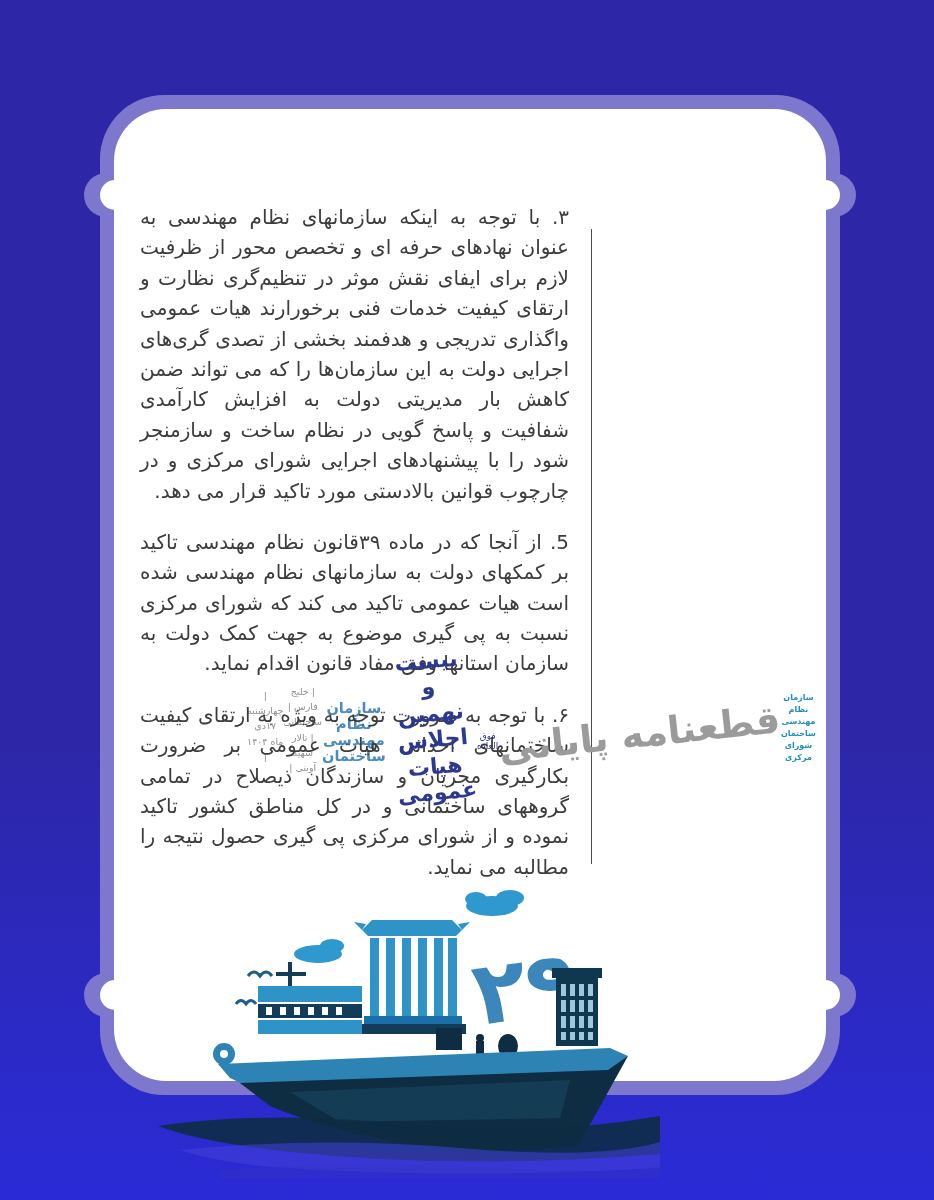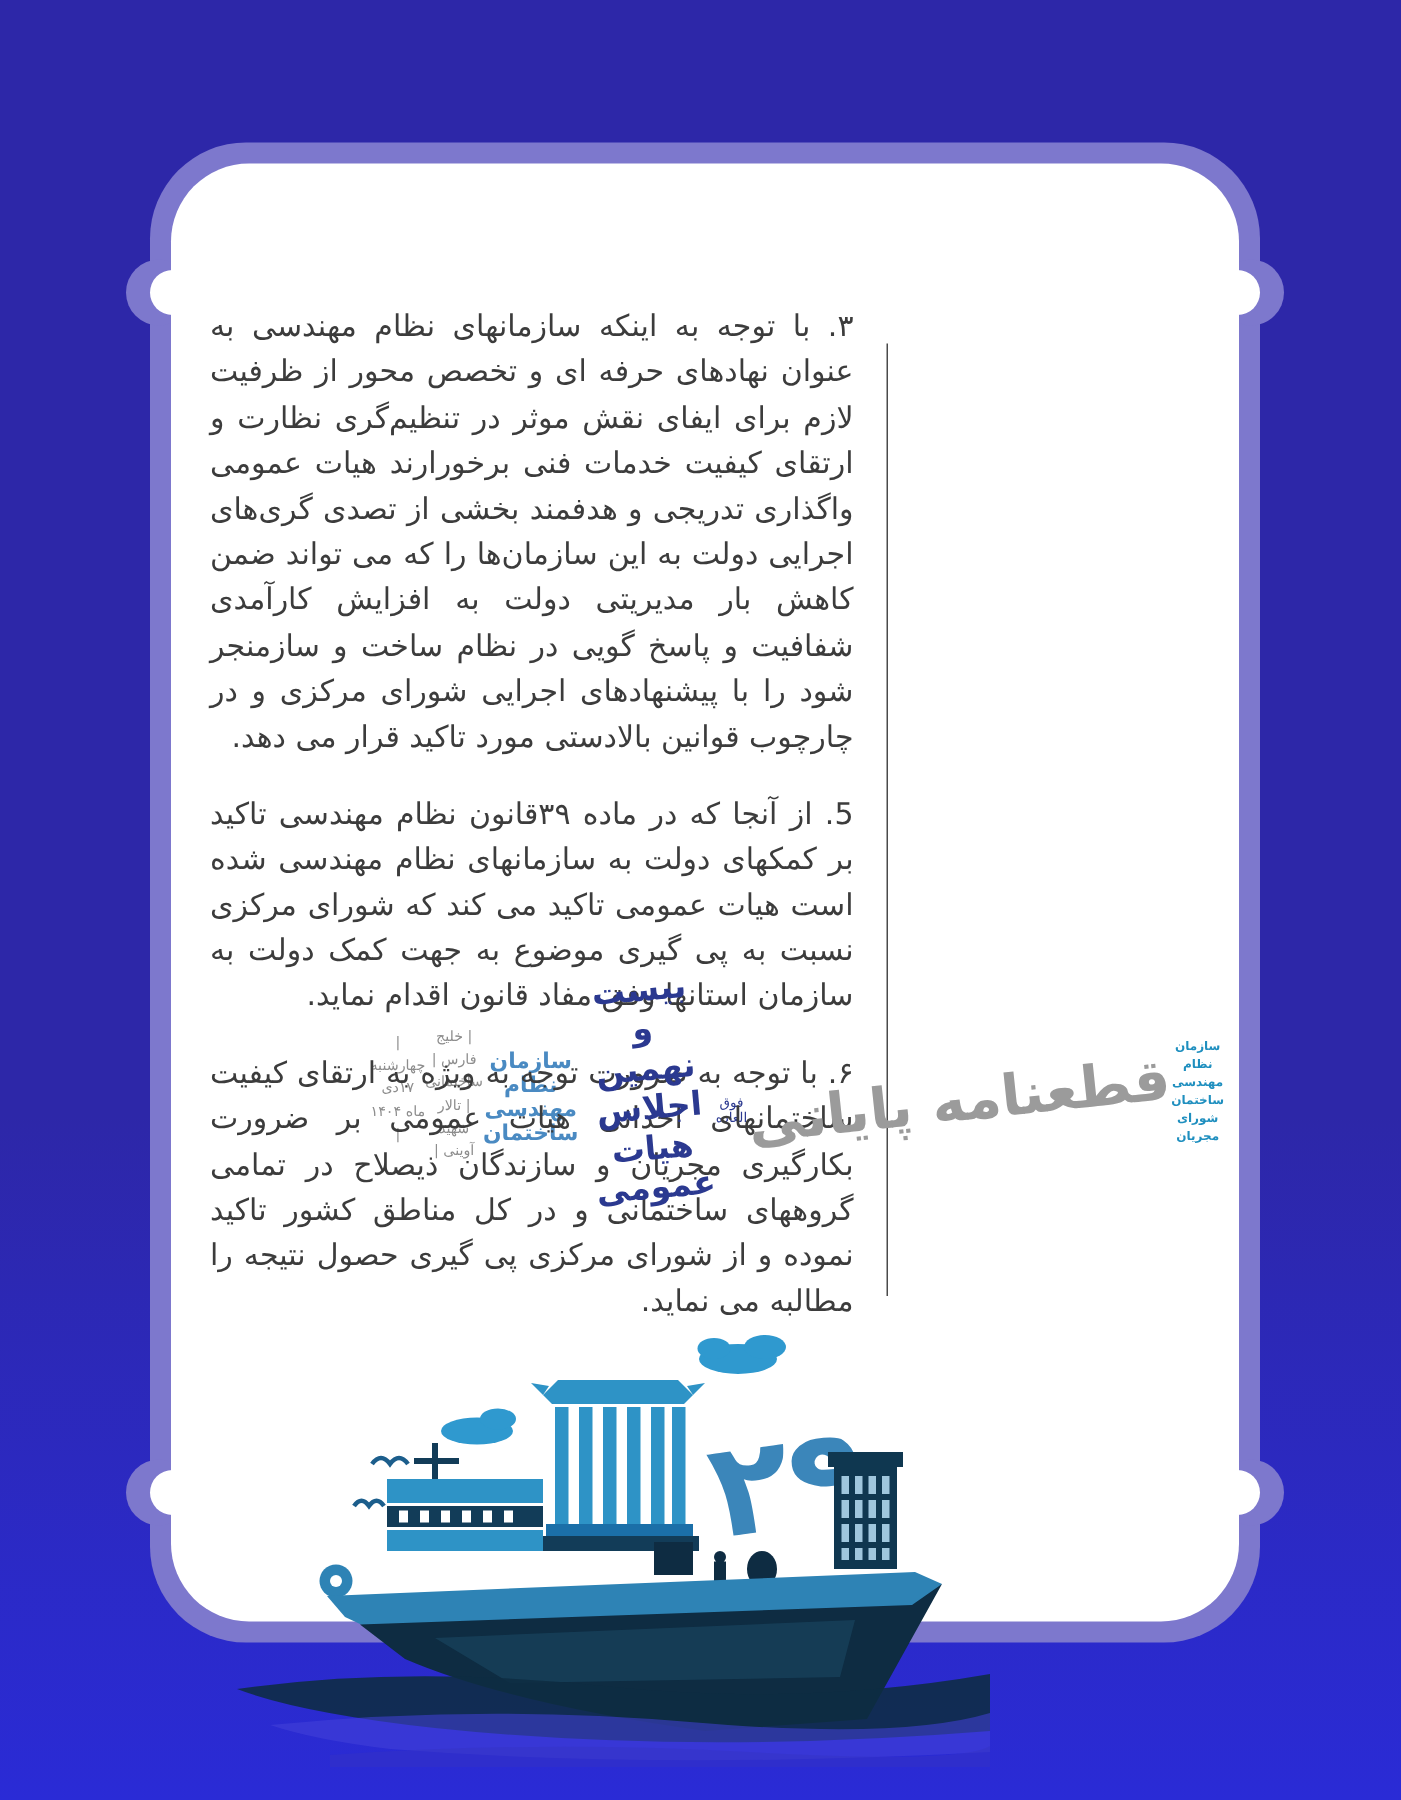--- a/index.html
+++ b/index.html
@@ -106,21 +106,21 @@
 
       <aside class="sidebar">
         <svg width="96" height="66" viewBox="0 0 96 66">
           <rect x="22" y="3" width="52" height="48" rx="10" fill="none" stroke="#1f9bc9" stroke-width="7"></rect>
           <path d="M26 50 L44 28 L50 36" fill="none" stroke="#1f9bc9" stroke-width="5"></path>
           <path d="M36 53 L54 31 L60 39" fill="none" stroke="#1f9bc9" stroke-width="5"></path>
           <path d="M46 56 L64 34 L70 42" fill="none" stroke="#1f9bc9" stroke-width="5"></path>
         </svg>
         <div class="org-tiny">
           <div>سازمان نظام مهندسی ساختمان</div>
-          <div>شورای مجریان</div>
+          <div>شورای مرکزی</div>
         </div>
 
         <div class="calli-title">قطعنامه پایانی</div>
 
         <div class="event-sup">فوق العاده</div>
         <div class="calli-event">بیست و نهمین اجلاس هیات عمومی</div>
 
         <div class="org-name">سازمان نظام مهندسی ساختمان</div>
 
         <div class="venue-line">| خلیج فارس | ساختمانی | تالار شهید آوینی |</div>

